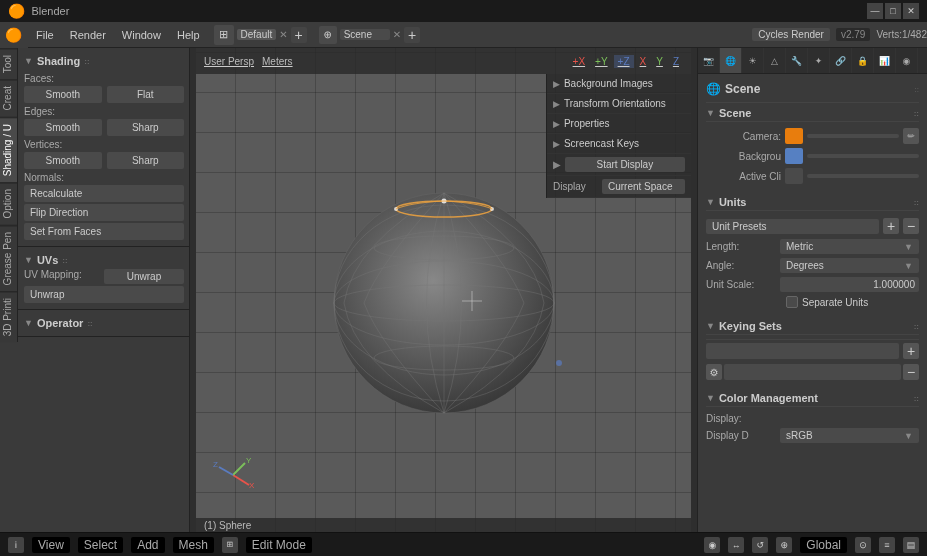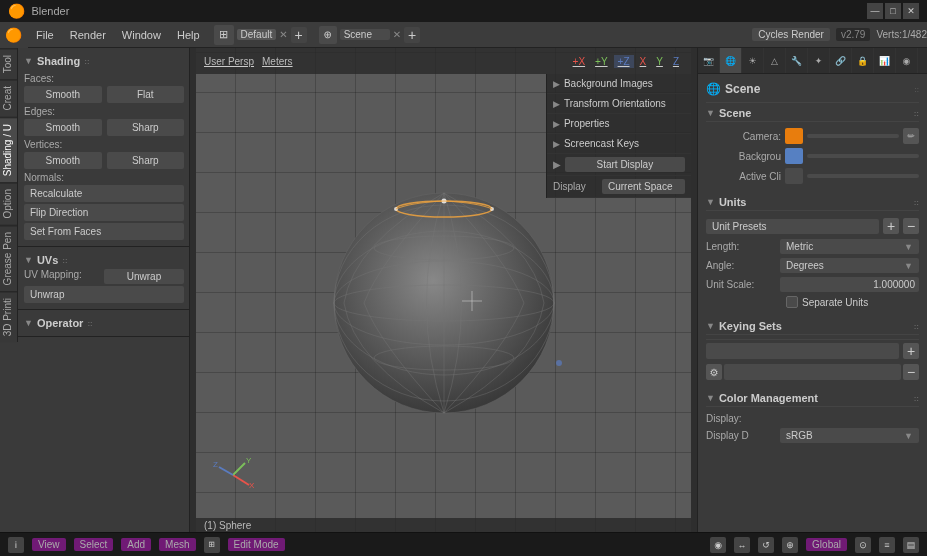--- a/index.html
+++ b/index.html
@@ -414,24 +414,24 @@
     
     #statusbar {
       height: 24px;
       background: #1a1a1a;
       display: flex; align-items: center;
       padding: 0 8px;
       gap: 8px;
       border-top: 1px solid #111;
     }
     .status-btn {
-      background: #701a75;
+      background: #000000;
       border: none;
       color: #aaa;
-      font-size: 10px;
+      font-size: 12px;
       padding: 1px 6px;
       cursor: pointer;
       border-radius: 2px;
     }
     .status-icon {
       width: 16px; height: 16px;
       background: #444;
       border-radius: 2px;
       display: flex; align-items: center; justify-content: center;
       font-size: 10px; cursor: pointer;

